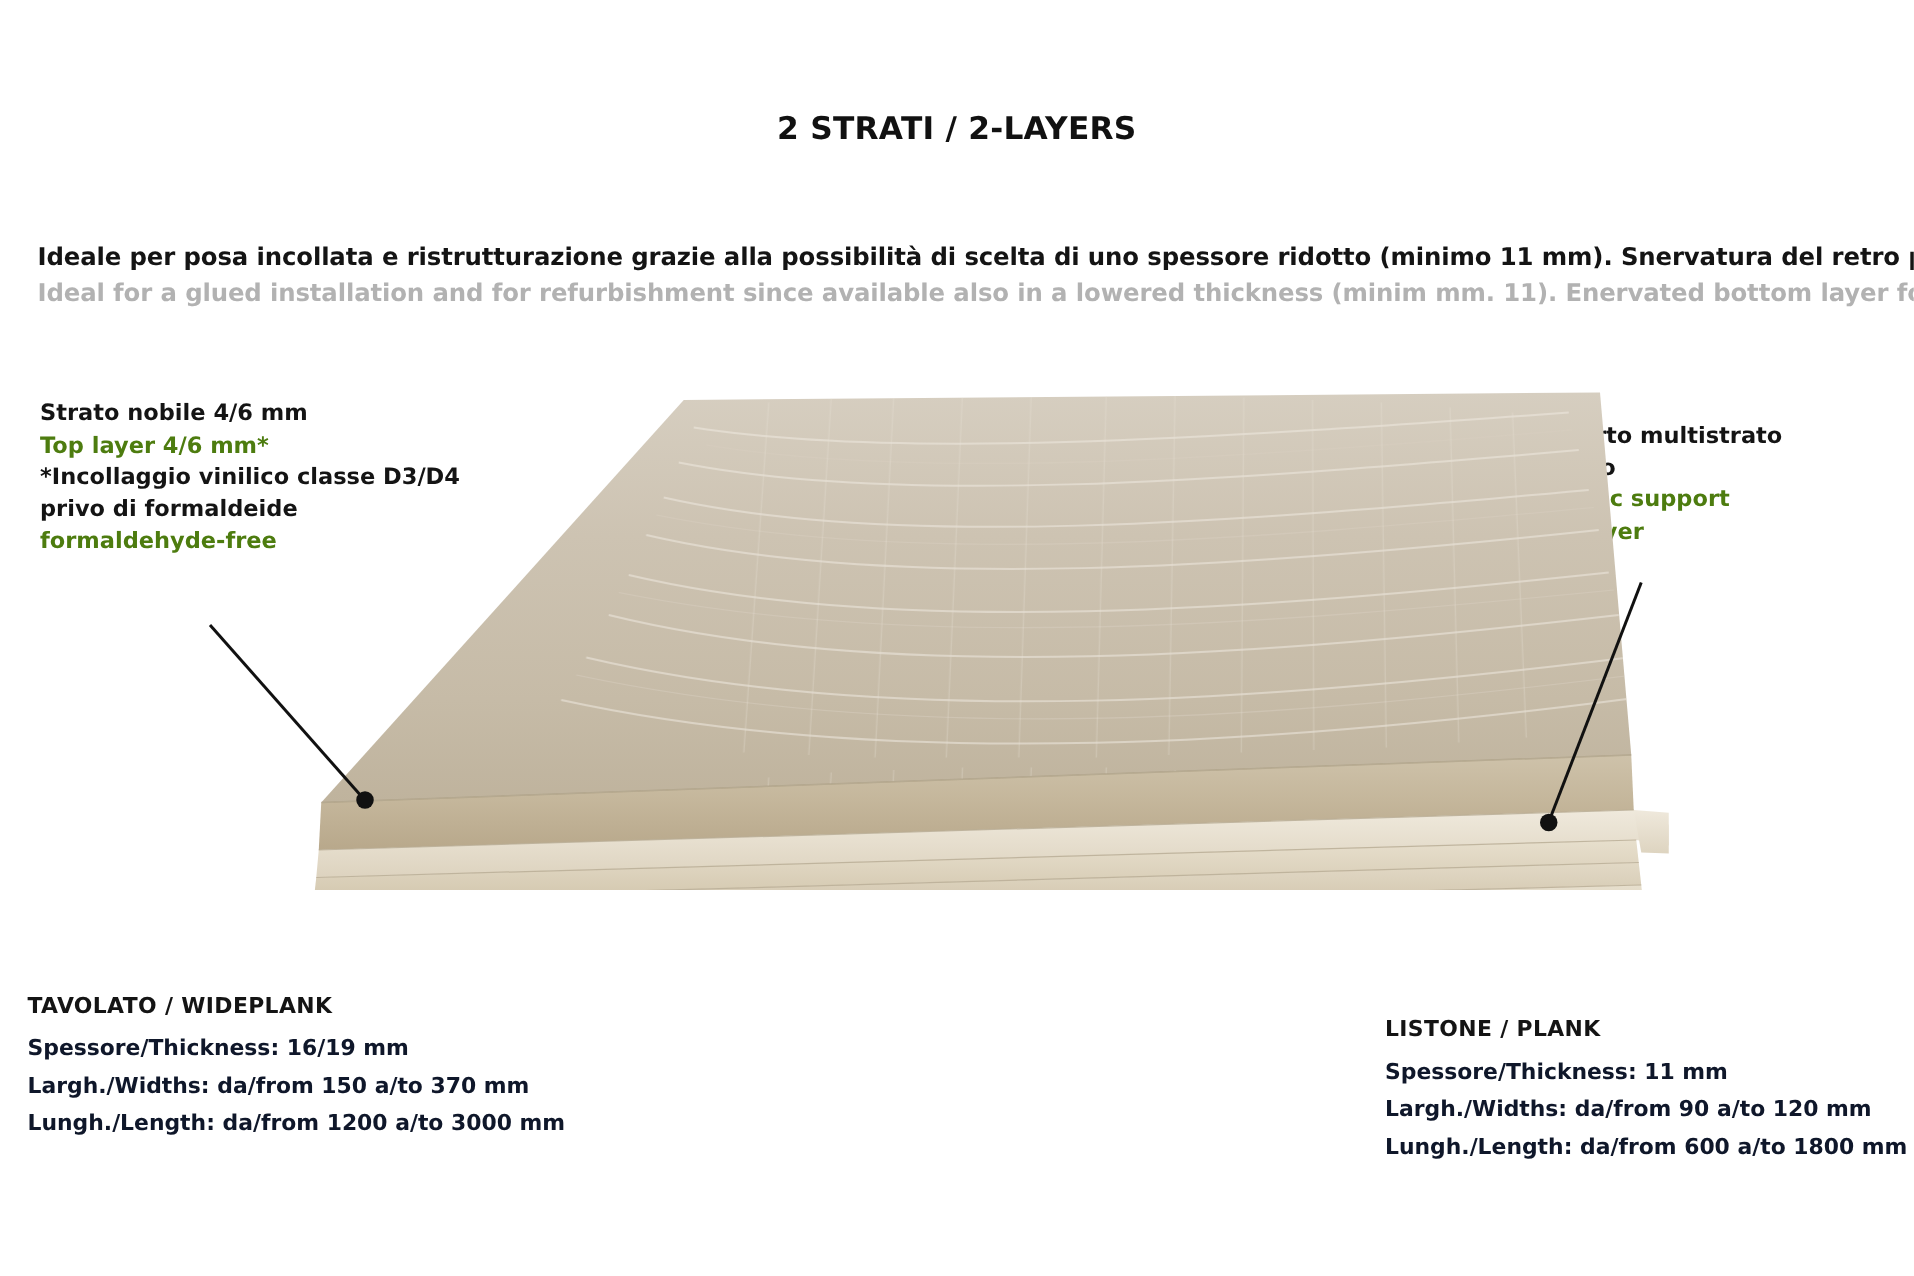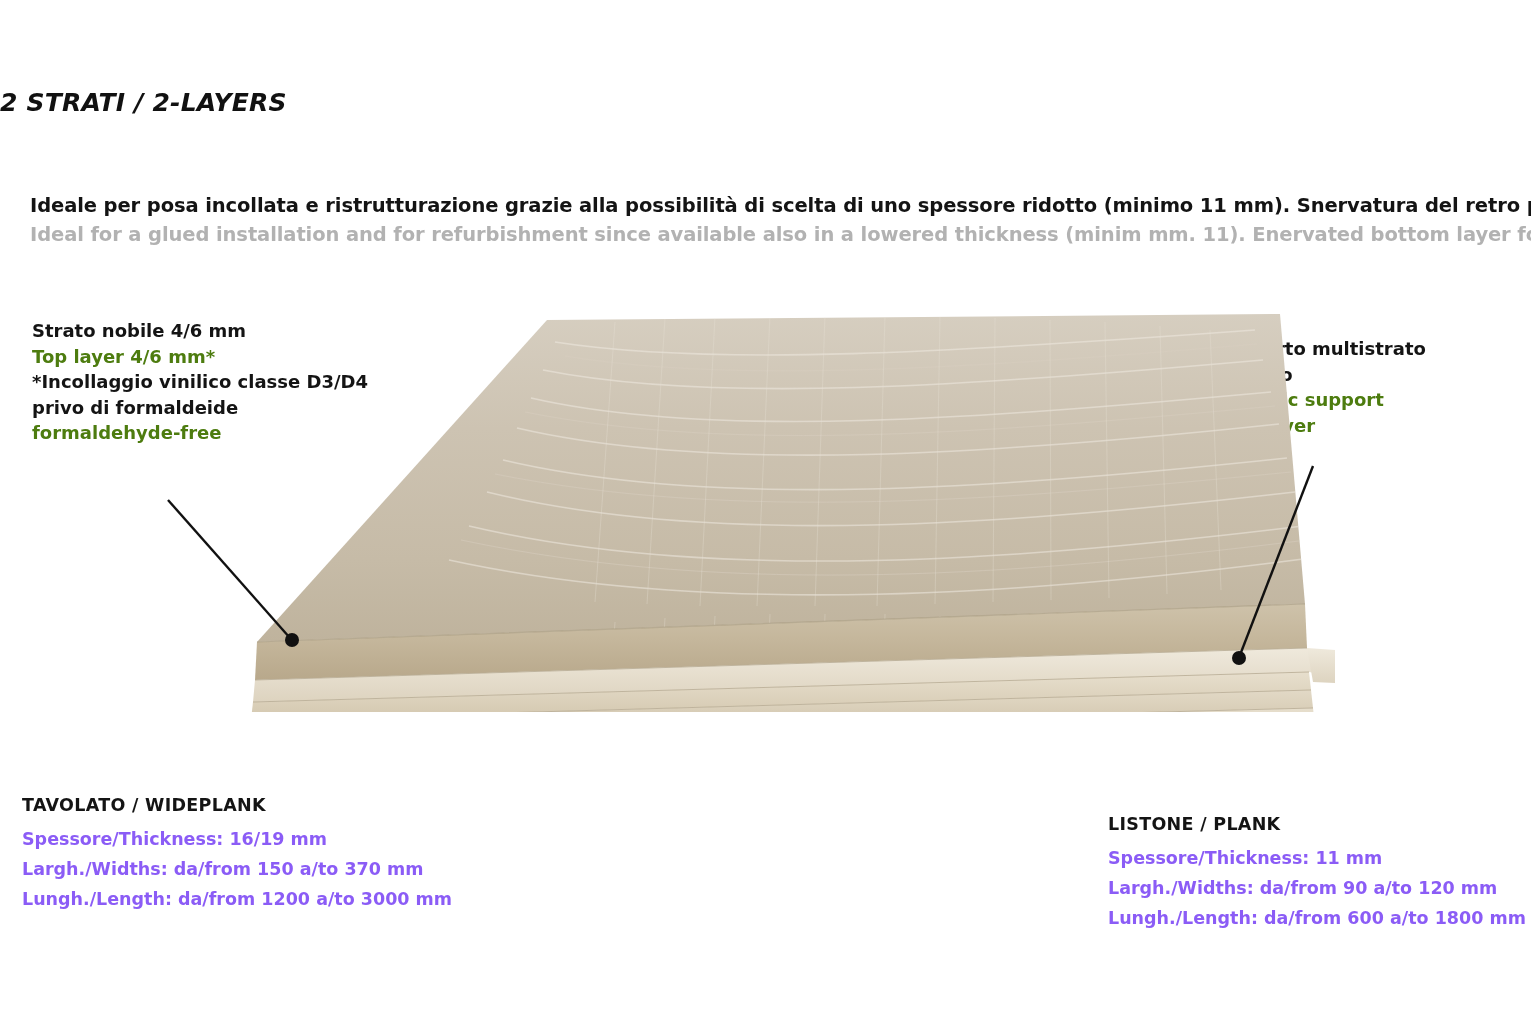--- a/index.html
+++ b/index.html
@@ -21,25 +21,25 @@
     position: absolute;
     inset: 0;
   }
 
   
   .title {
     position: absolute;
     left: 0;
     top: 88px;
     width: 100%;
+    text-align: center;
     font-size: 25px;
     font-weight: bold;
     letter-spacing: 0.2px;
     color: #111111;
-    font-style: italic;
   }
 
   
   .intro {
     position: absolute;
     left: 30px;
     top: 192px;
     width: 1471px;
   }
   .intro .it {
@@ -105,21 +105,21 @@
   .spec-col .heading {
     font-size: 17.5px;
     font-weight: bold;
     color: #141414;
     letter-spacing: 0.3px;
     margin-bottom: 9px;
   }
   .spec-col .line {
     font-size: 17.5px;
     font-weight: bold;
-    color: #8b5cf6;
+    color: #0f172a;
     line-height: 30px;
     white-space: nowrap;
   }
   #spec-col-0 { left: 22px;   width: 520px; }
   #spec-col-1 { left: 563px;  width: 520px; }
   #spec-col-2 { left: 1108px; width: 420px; margin-top: 19px; }
 </style>
 </head>
 <body>
 

